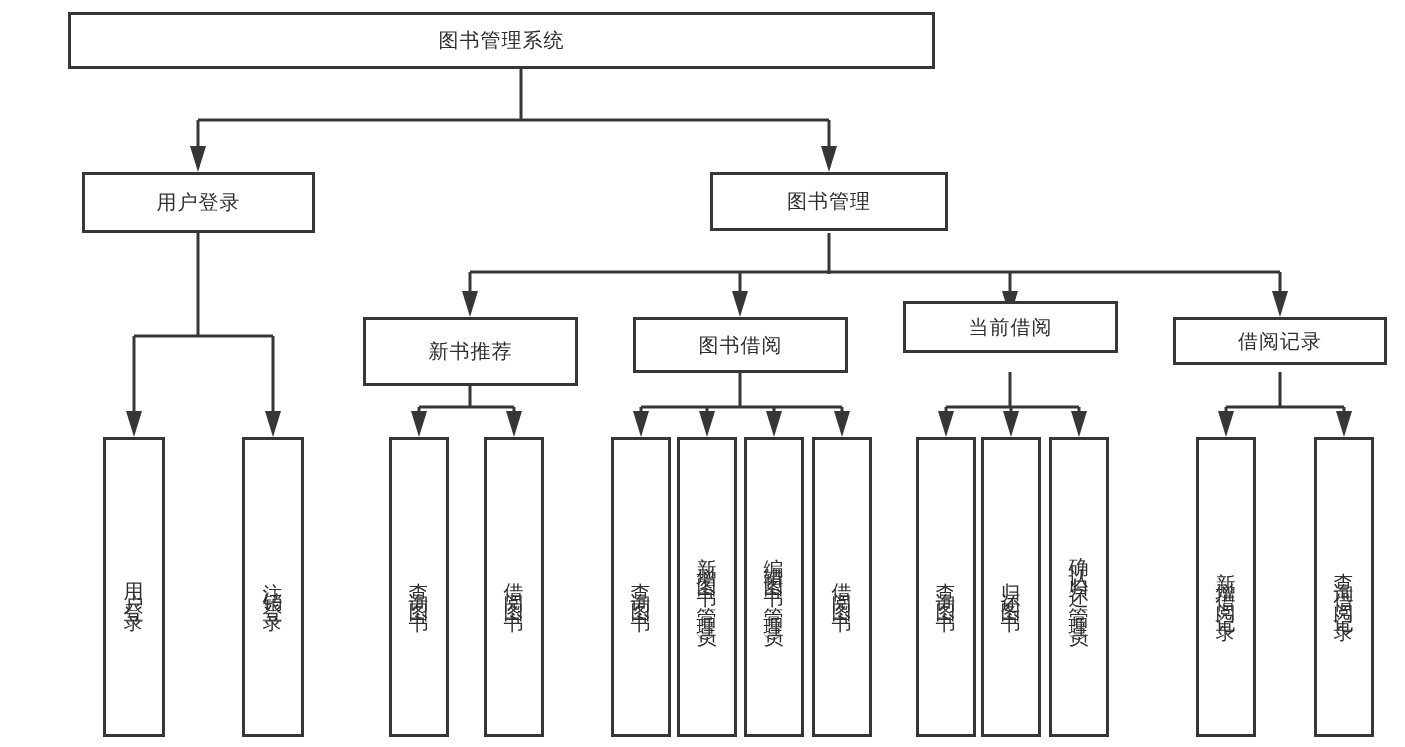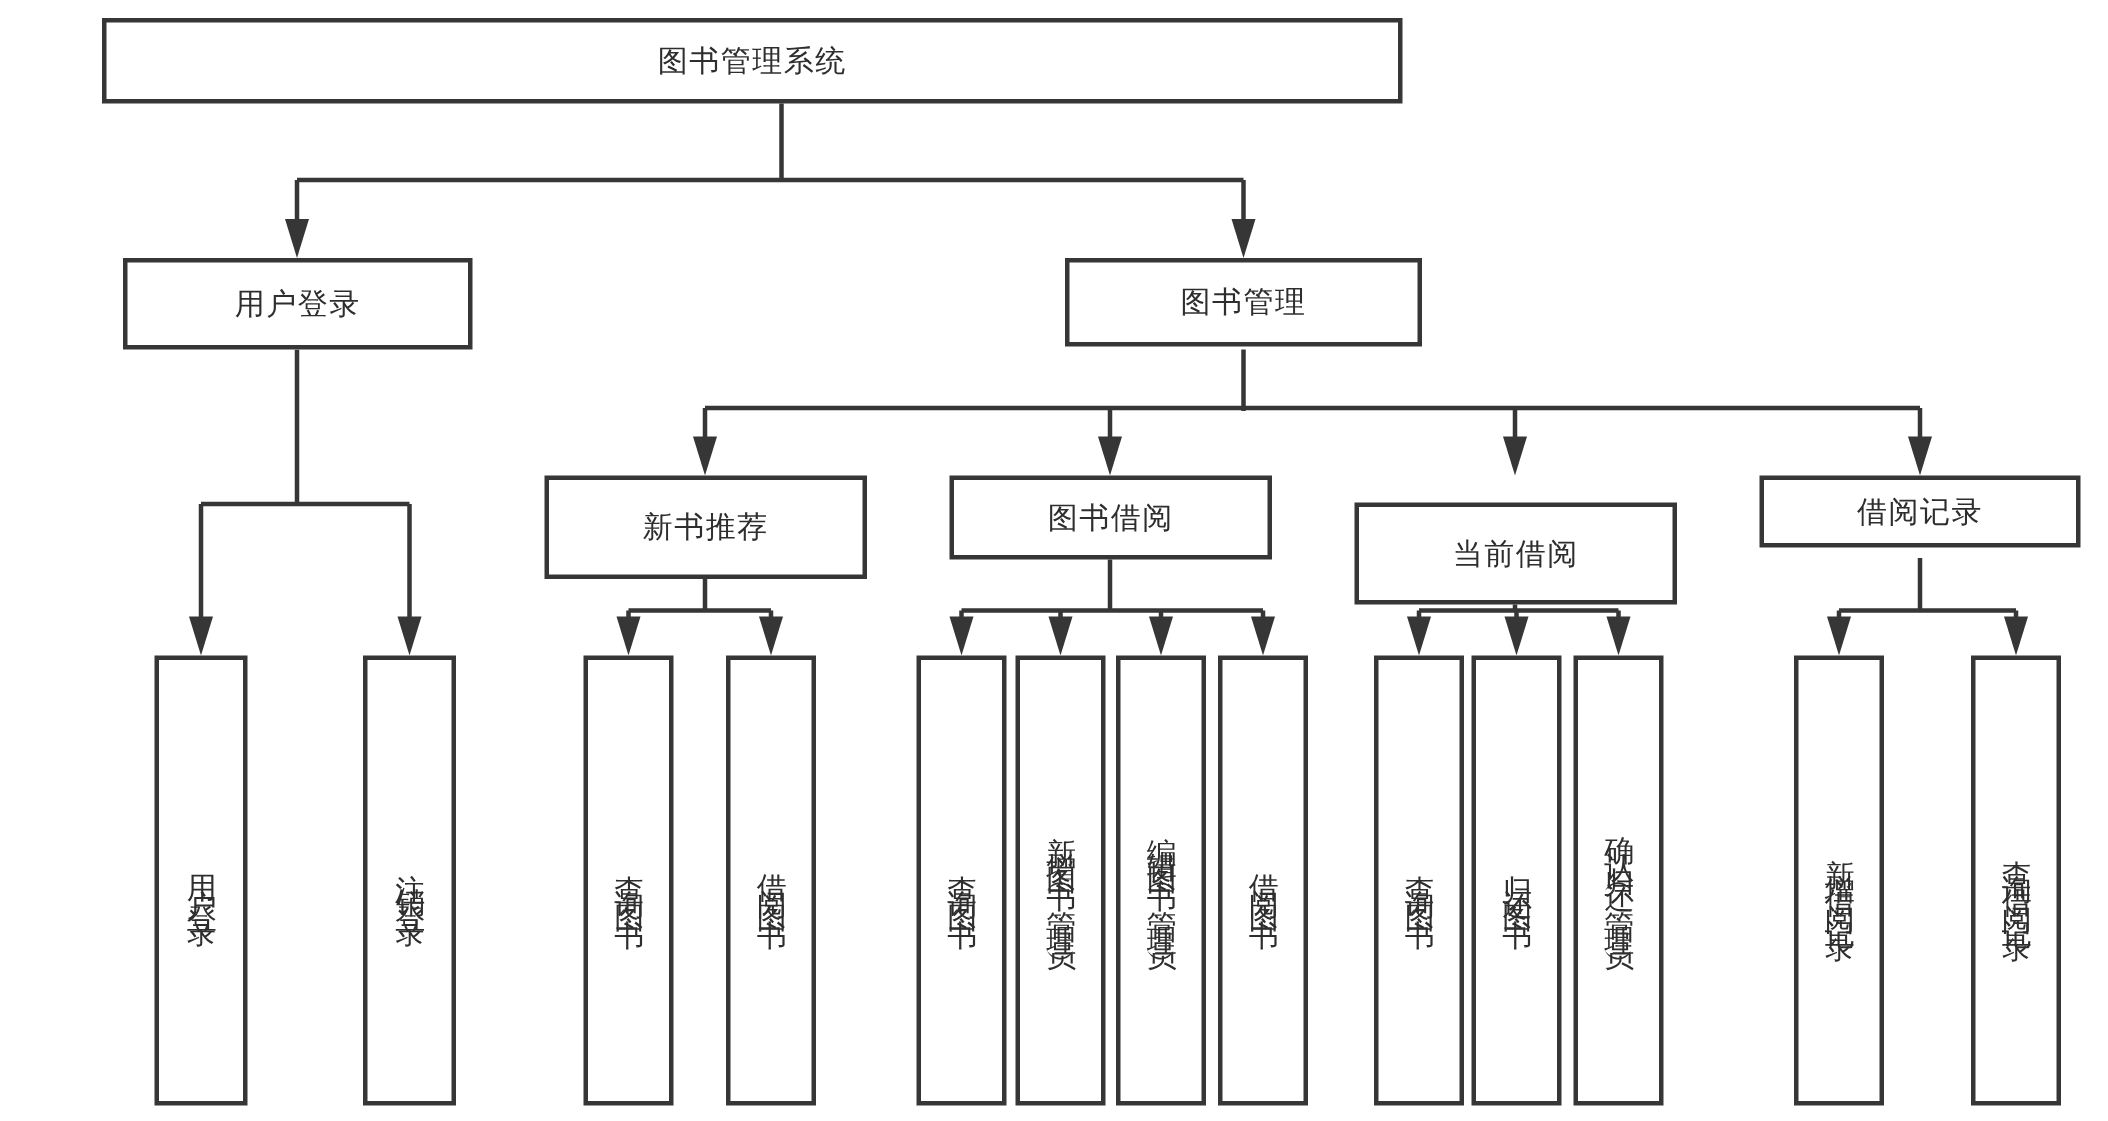--- a/index.html
+++ b/index.html
@@ -106,21 +106,21 @@
     <polygon points="1336,411 1352,411 1344,437"></polygon>
   </svg>
 
   <div class="box" style="left:20px;top:12px;width:867px;height:57px;margin-left:48px;">图书管理系统</div>
 
   <div class="box" style="left:82px;top:172px;width:233px;height:61px;">用户登录</div>
   <div class="box" style="left:710px;top:172px;width:238px;height:59px;">图书管理</div>
 
   <div class="box" style="left:363px;top:317px;width:215px;height:69px;">新书推荐</div>
   <div class="box" style="left:633px;top:317px;width:215px;height:56px;">图书借阅</div>
-  <div class="box" style="left:903px;top:335px;width:215px;height:68px;">当前借阅</div>
+  <div class="box" style="left:903px;top:301px;width:215px;height:52px;">当前借阅</div>
   <div class="box" style="left:1173px;top:317px;width:214px;height:48px;">借阅记录</div>
 
   <div class="box leaf" style="left:103px;top:437px;width:62px;height:300px;">
     <span class="vtext">用户登录</span>
   </div>
   <div class="box leaf" style="left:242px;top:437px;width:62px;height:300px;">
     <span class="vtext">注销登录</span>
   </div>
 
   <div class="box leaf" style="left:389px;top:437px;width:60px;height:300px;">

